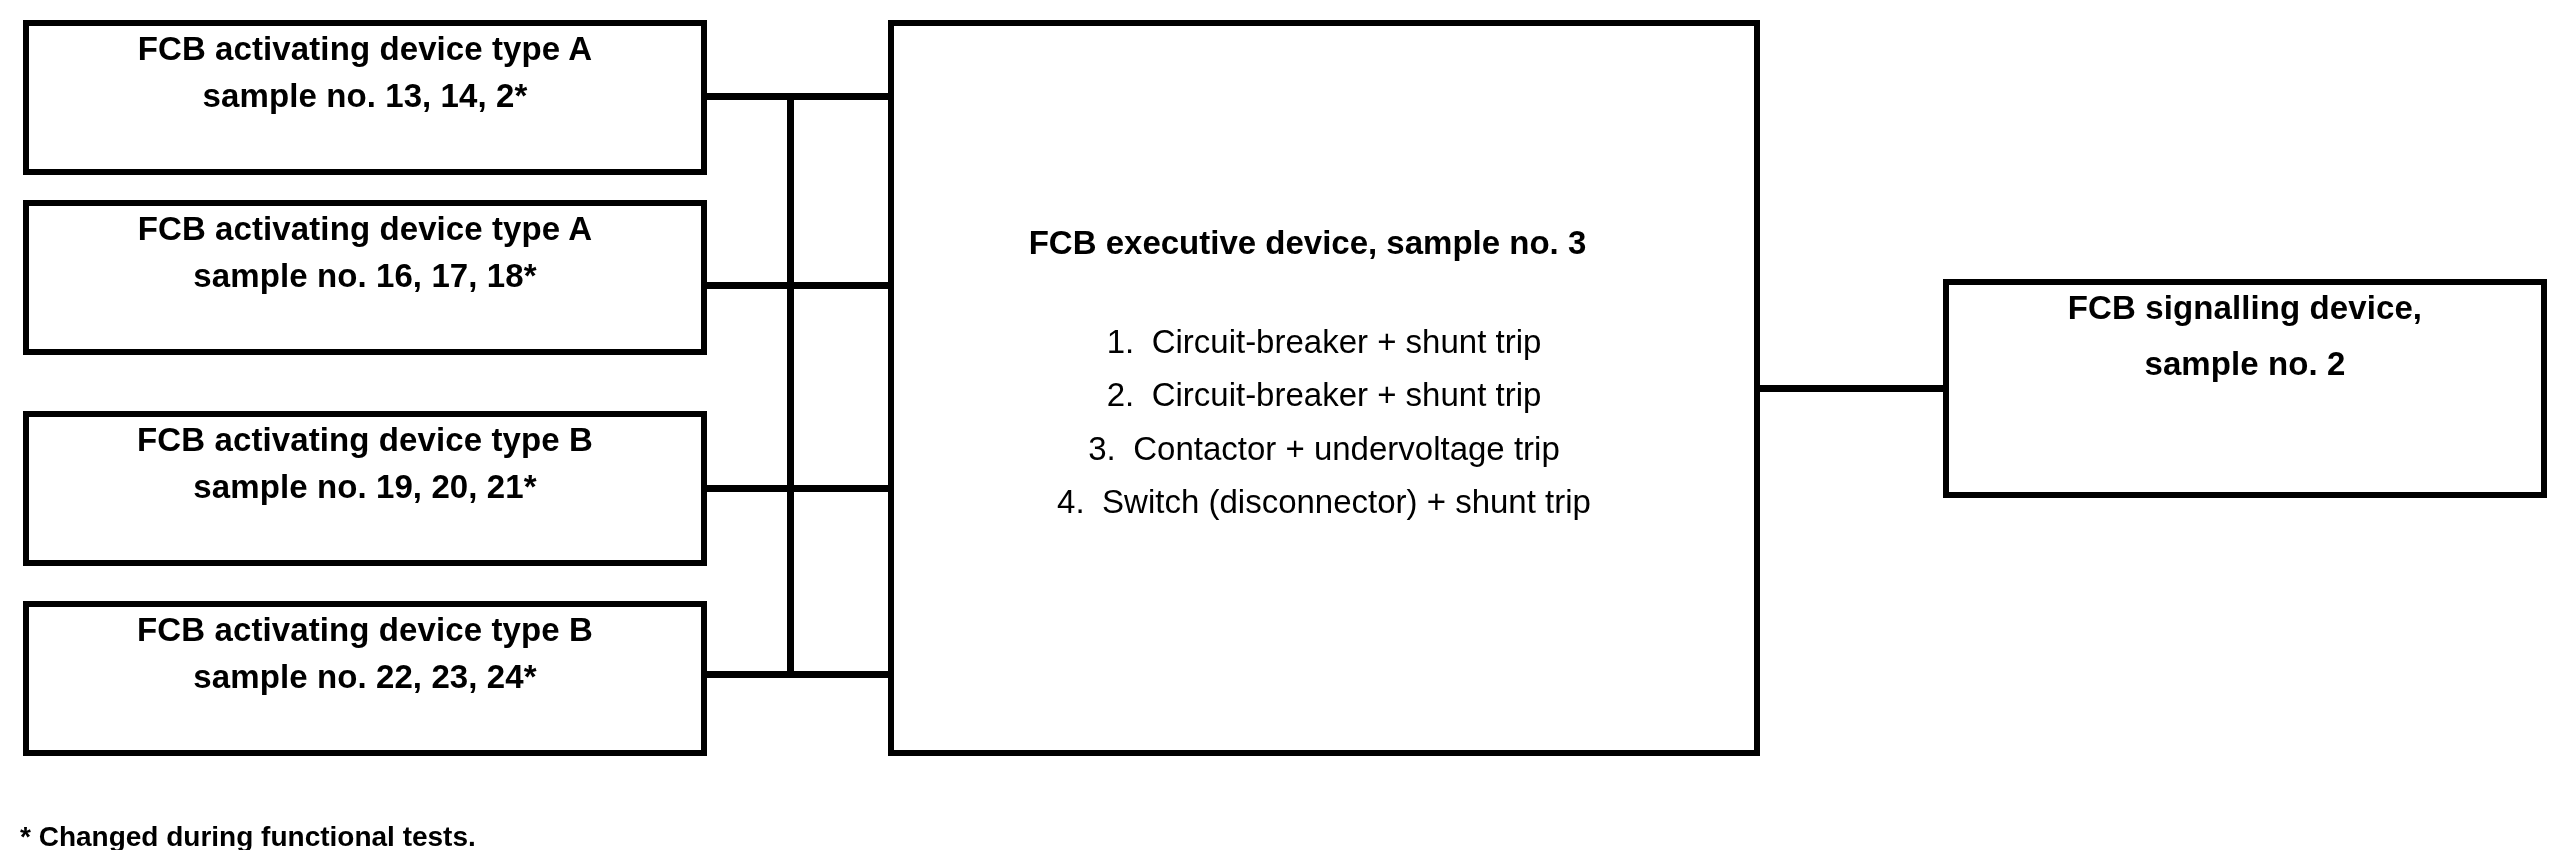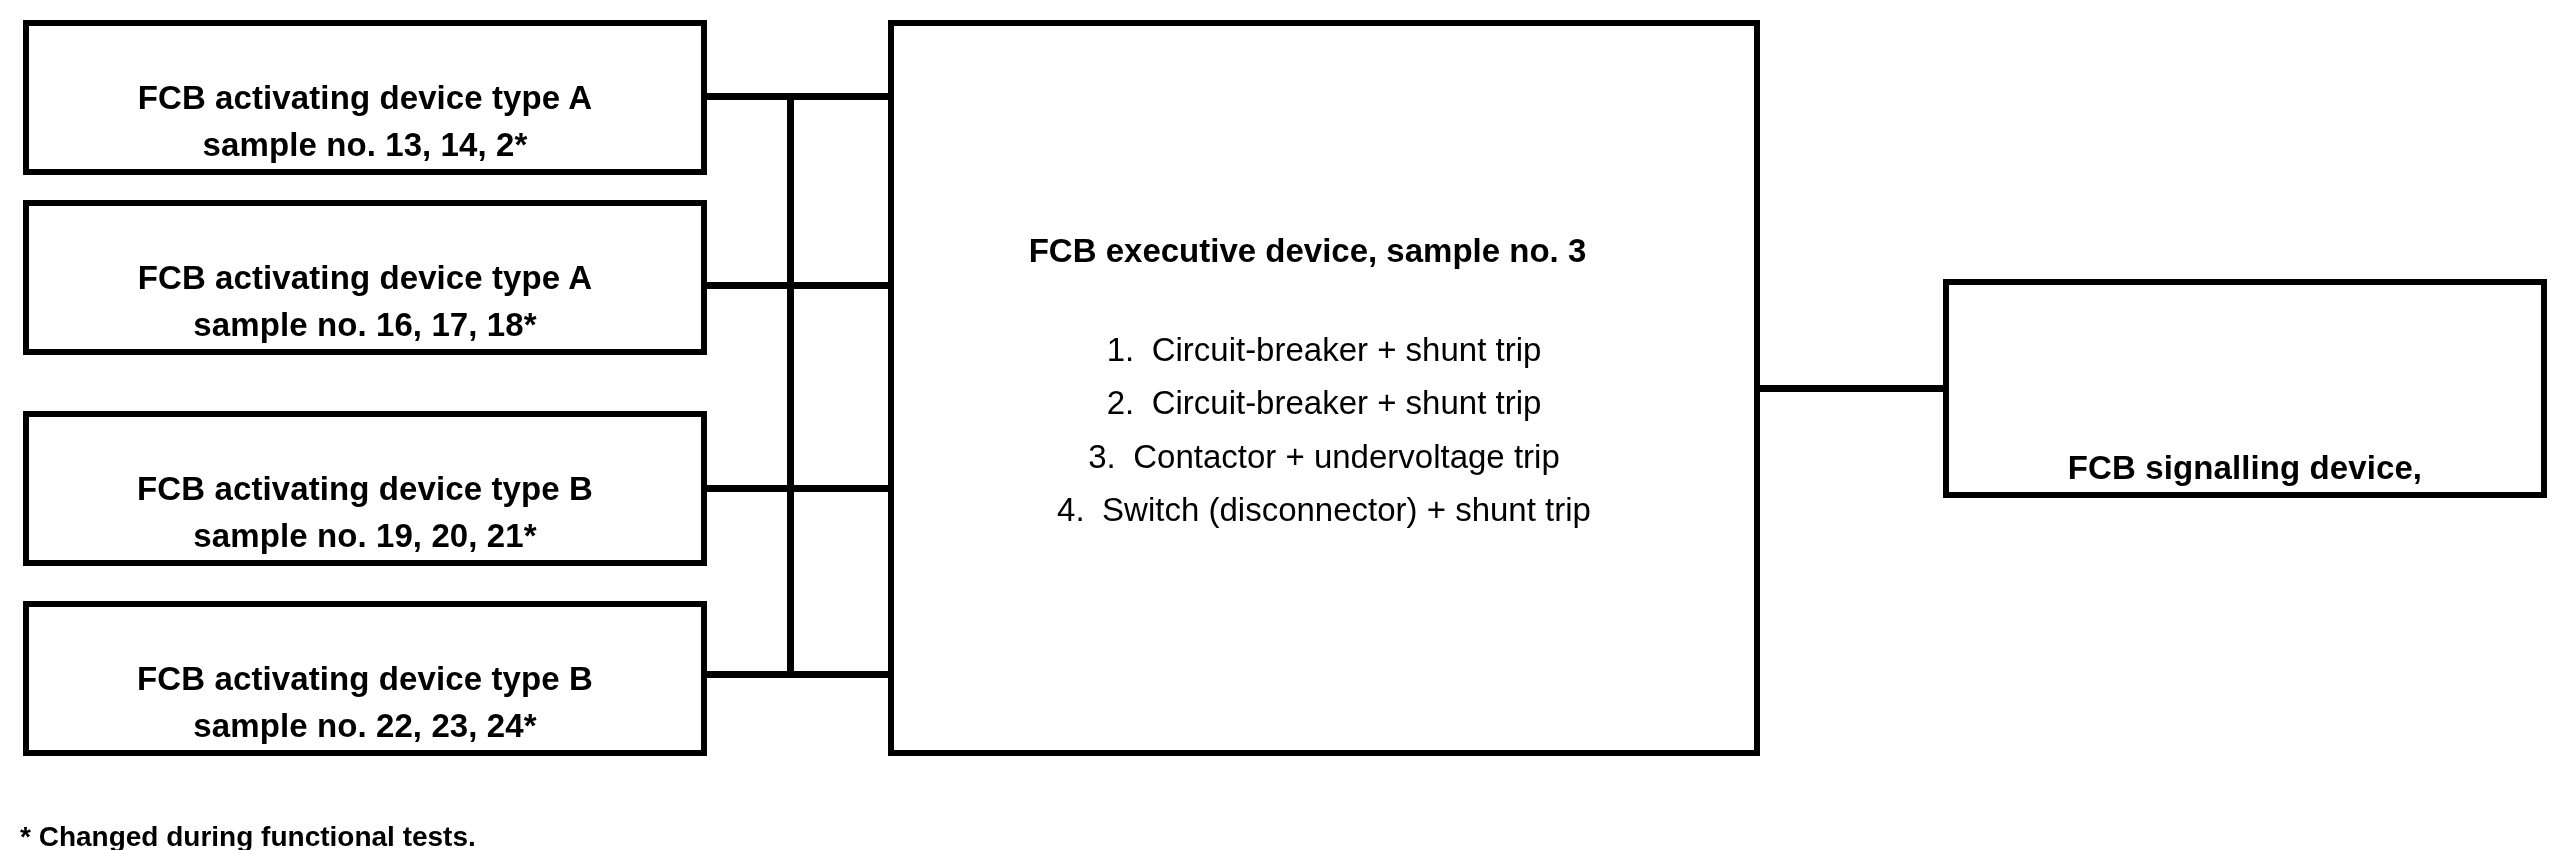--- a/index.html
+++ b/index.html
@@ -21,21 +21,21 @@
 
   
   .box {
     position: absolute;
     box-sizing: border-box;
     border: 6.5px solid #000000;
     background: #ffffff;
     display: flex;
     flex-direction: column;
     align-items: center;
-    justify-content: flex-end;
+    justify-content: flex-start;
     text-align: center;
   }
   .box .line {
     font-weight: bold;
     font-size: 33px;
     line-height: 1.42;
     letter-spacing: 0.1px;
     white-space: nowrap;
   }
 
@@ -46,21 +46,21 @@
   #box-activating-4 { left: 23px;  top: 601px; width: 684px; height: 155px; }
 
   
   #box-executive {
     left: 888px;
     top: 20px;
     width: 872px;
     height: 736px;
     justify-content: flex-start;
     align-items: stretch;
-    padding: 12px;
+    padding: 4px;
   }
   #box-executive .exec-title {
     font-weight: bold;
     font-size: 33px;
     text-align: center;
     margin-top: 194px;
     padding-right: 33px;
     white-space: nowrap;
   }
   #box-executive .exec-list {
@@ -174,18 +174,19 @@
         <span class="num">4.</span>
         <span class="txt">Switch (disconnector) + shunt trip</span>
       </li>
     </ul>
   </div>
 
   <div class="conn-h" style="left:1760px; top:385px; width:188px;"></div>
 
   <div class="box" id="box-signalling">
     <div class="line">FCB signalling device,</div>
+    <div class="line">sample no. 2</div>
   </div>
 
   <div id="footnote">* Changed during functional tests.</div>
 
 </div>
 
 
 </body></html>

